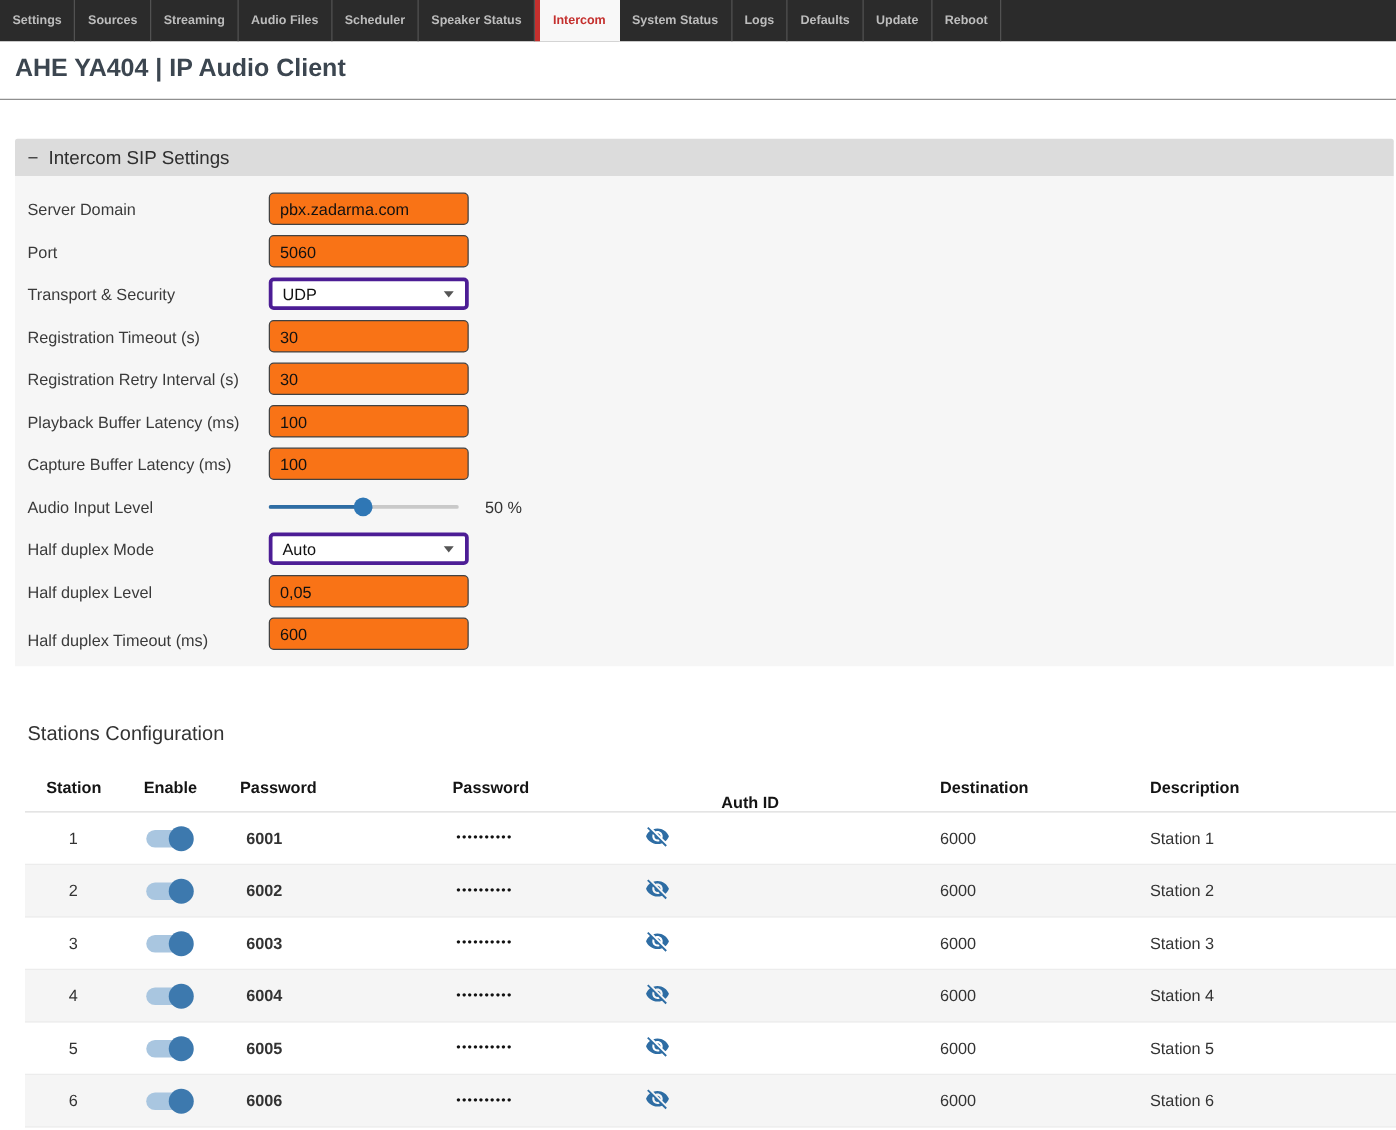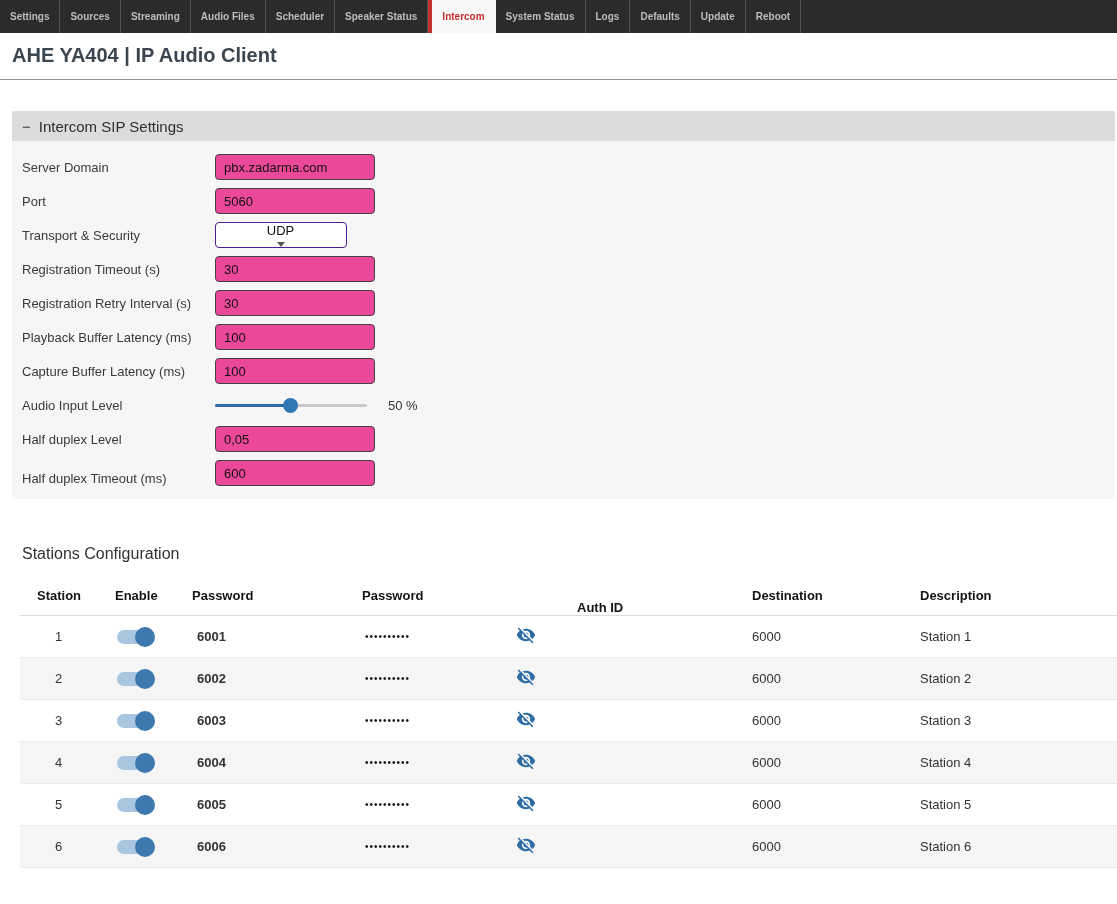--- a/index.html
+++ b/index.html
@@ -40,27 +40,27 @@
   }
   .collapse-icon { margin-right:8px; color:#3a3a3a; }
   .panel-body { background:#f6f6f6; padding:13px 0 13px 10px; }
 
   .form-row { display:flex; align-items:center; height:26px; margin-bottom:8px; }
   .form-row:last-child { margin-bottom:0;align-items:flex-end; }
   .form-label { width:193px; font-size:13px; color:#3a3a3a; }
 
   .text-input {
     width:160px; height:26px; border:1px solid #424242; border-radius:4px;
-    padding:0 8px; font-size:13px; color:#111; background:#ec4899;
+    padding:0 8px; font-size:13px; color:#111; background:#f97316;
     font-family:inherit; outline:none;
   }
   .select-box {
-    width:132px; height:26px; border:1px solid #4c1d95; border-radius:4px;
+    width:160px; height:26px; border:3px solid #4c1d95; border-radius:4px;
     background:#fff; display:flex; align-items:center; justify-content:space-between;
-    padding:0 9px 0 8px; font-size:13px; color:#111; cursor:pointer;flex-direction:column;
+    padding:0 9px 0 8px; font-size:13px; color:#111; cursor:pointer;
   }
   .caret {
     width:0; height:0;
     border-left:4px solid transparent; border-right:4px solid transparent;
     border-top:5px solid #555;
   }
 
   .slider { position:relative; width:152px; height:15px; cursor:pointer; }
   .slider-track { position:absolute; top:6px; left:0; right:0; height:3px; background:#c9c9c9; border-radius:2px; }
   .slider-fill  { position:absolute; top:6px; left:0; height:3px; background:var(--steel-blue,#2e6da4); border-radius:2px; }
@@ -164,20 +164,27 @@
     <div class="form-row">
       <div class="form-label">Audio Input Level</div>
       <div class="slider">
         <div class="slider-track"></div>
         <div class="slider-fill" style="width: 50%;"></div>
         <div class="slider-thumb" style="left: calc(50% - 8px);"></div>
       </div>
       <div class="slider-value">50 %</div>
     </div>
 
+    <div class="form-row">
+      <div class="form-label">Half duplex Mode</div>
+      <div class="select-box">
+        <span>Auto</span>
+        <span class="caret"></span>
+      </div>
+    </div>
 
     <div class="form-row">
       <div class="form-label">Half duplex Level</div>
       <input class="text-input" type="text" value="0,05" style="">
     </div>
 
     <div class="form-row">
       <div class="form-label">Half duplex Timeout (ms)</div>
       <input class="text-input" type="text" value="600" style="">
     </div>

